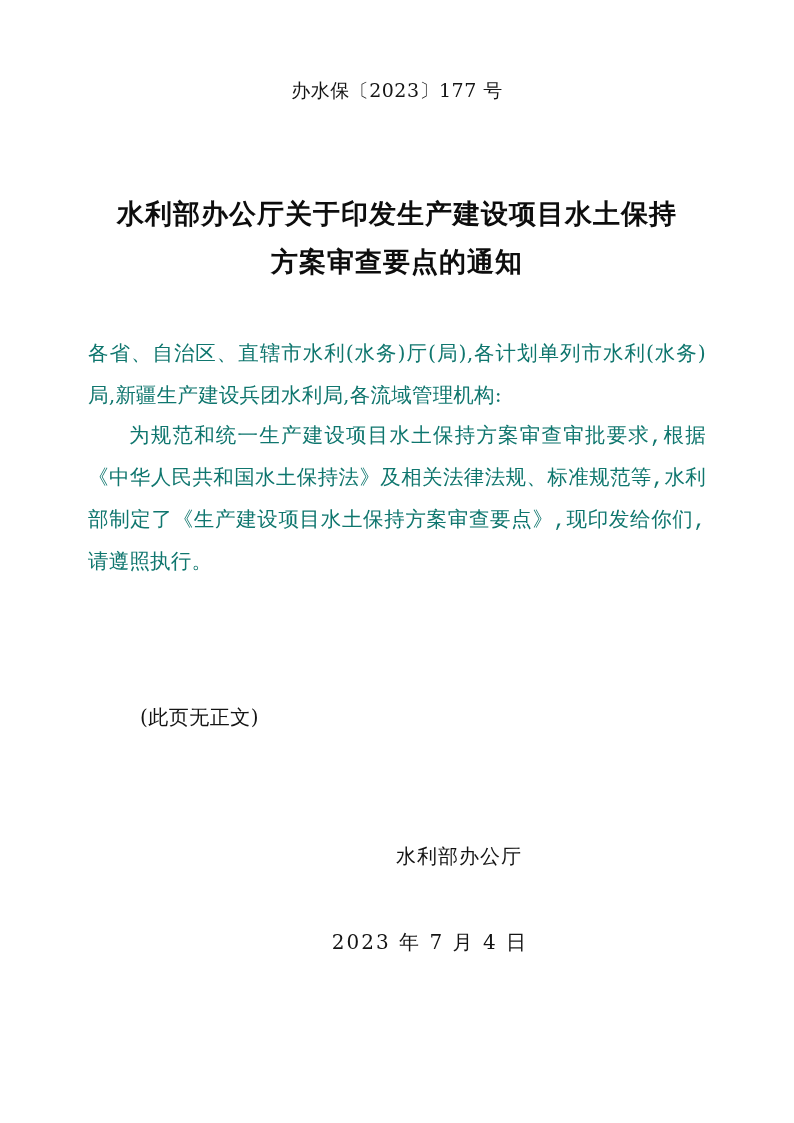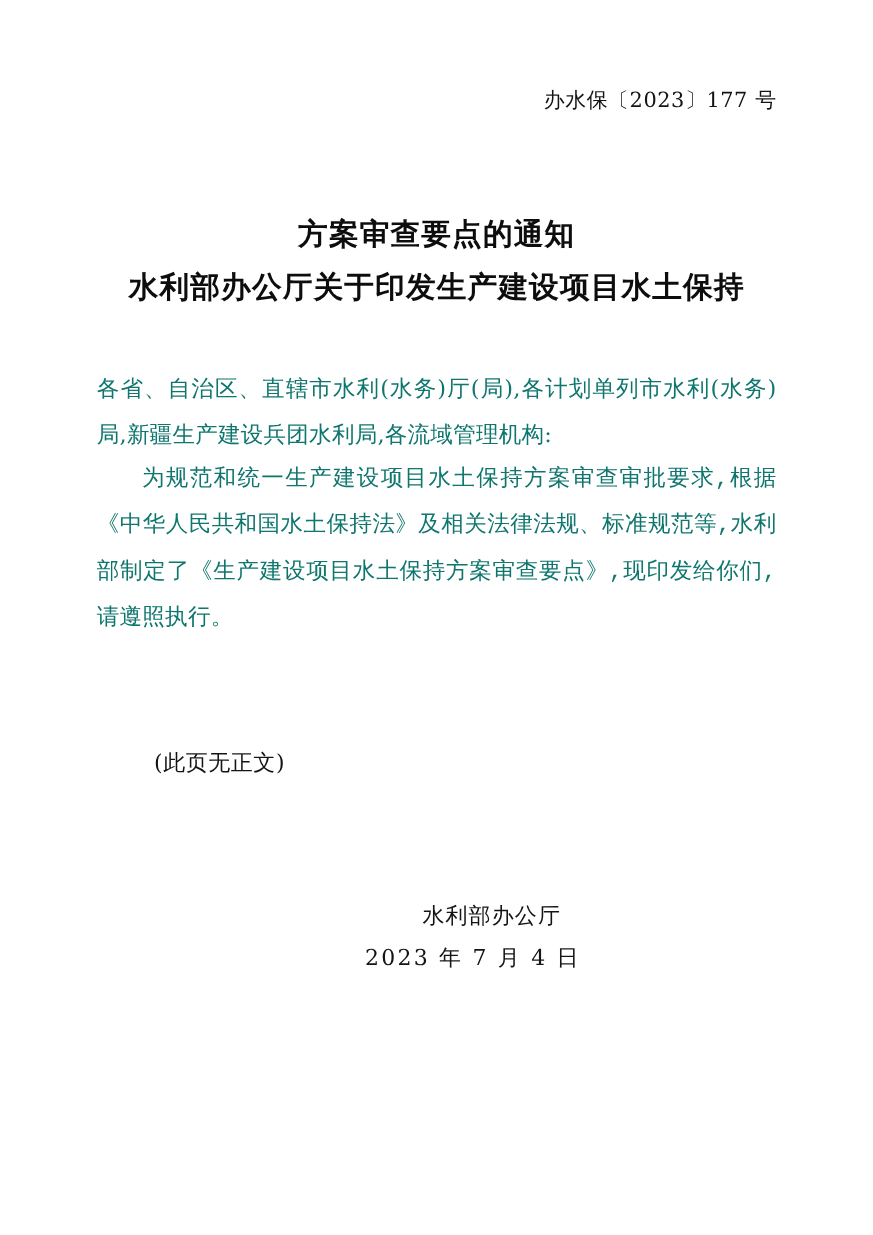--- a/index.html
+++ b/index.html
@@ -19,21 +19,21 @@
     position: relative;
     width: 794px;
     height: 1123px;
     box-sizing: border-box;
     padding: 0 88px;
   }
 
   
   .doc-number {
     margin-top: 78px;
-    text-align: right;
+    text-align: center;
     font-size: 19px;
     letter-spacing: 0.5px;
     color: #141414;
     font-family: "DejaVu Serif", "Liberation Serif", serif;
   }
 
   
   .doc-title {
     margin-top: 86px;
     text-align: center;
@@ -62,56 +62,57 @@
     margin: 0;
   }
   .para {
     margin: 0;
     text-indent: 2em;
     font-family: Liberation Mono, monospace;
   }
 
   
   .page-note {
-    margin-top: 96px;
+    margin-top: 120px;
     margin-left: 52px;
     font-size: 20px;
     letter-spacing: 0.5px;
     color: #141414;
   }
 
   
   .signature {
     margin-top: 106px;
     text-align: right;
     padding-right: 178px;
     font-size: 20px;
     line-height: 1.9;
     letter-spacing: 1px;
     color: #141414;
   }
   .signature .org {
     display: block;
-    margin-right: 18px;
+    margin-right: 6px;
   }
   .signature .date {
     display: block;
     letter-spacing: 2px;
+    margin-top: 48px;
   }
 </style>
 </head>
 <body>
 
 <div class="page">
 
   <div class="doc-number">办水保〔2023〕177 号</div>
 
   <h1 class="doc-title">
+    <span class="line">水利部办公厅关于印发生产建设项目水土保持</span>
     <span class="line">方案审查要点的通知</span>
-    <span class="line">水利部办公厅关于印发生产建设项目水土保持</span>
   </h1>
 
   <div class="body-block">
     <p class="recipients">各省、自治区、直辖市水利(水务)厅(局),各计划单列市水利(水务)局,新疆生产建设兵团水利局,各流域管理机构:</p>
     <p class="para">为规范和统一生产建设项目水土保持方案审查审批要求,根据《中华人民共和国水土保持法》及相关法律法规、标准规范等,水利部制定了《生产建设项目水土保持方案审查要点》,现印发给你们,请遵照执行。</p>
   </div>
 
   <div class="page-note">(此页无正文)</div>
 
   <div class="signature">

